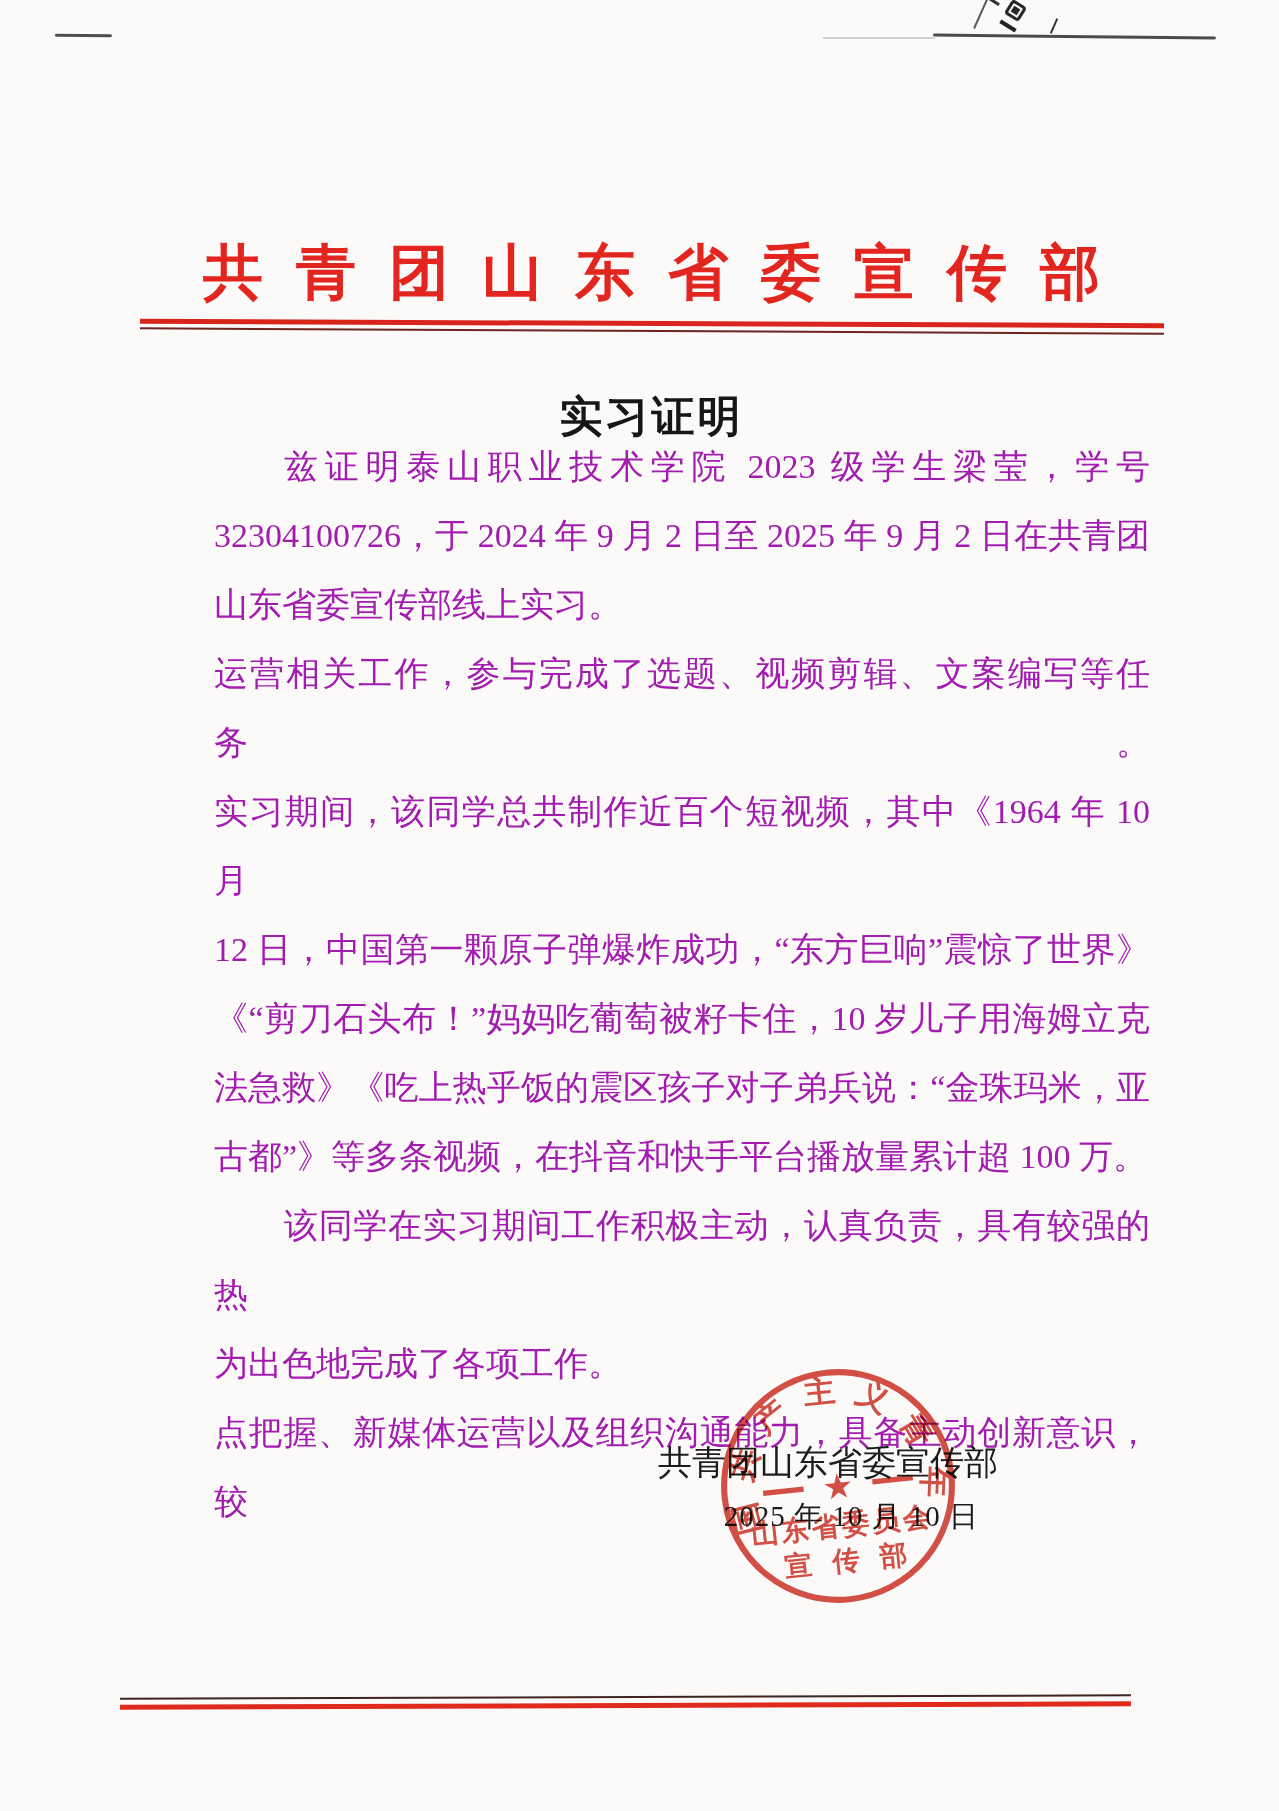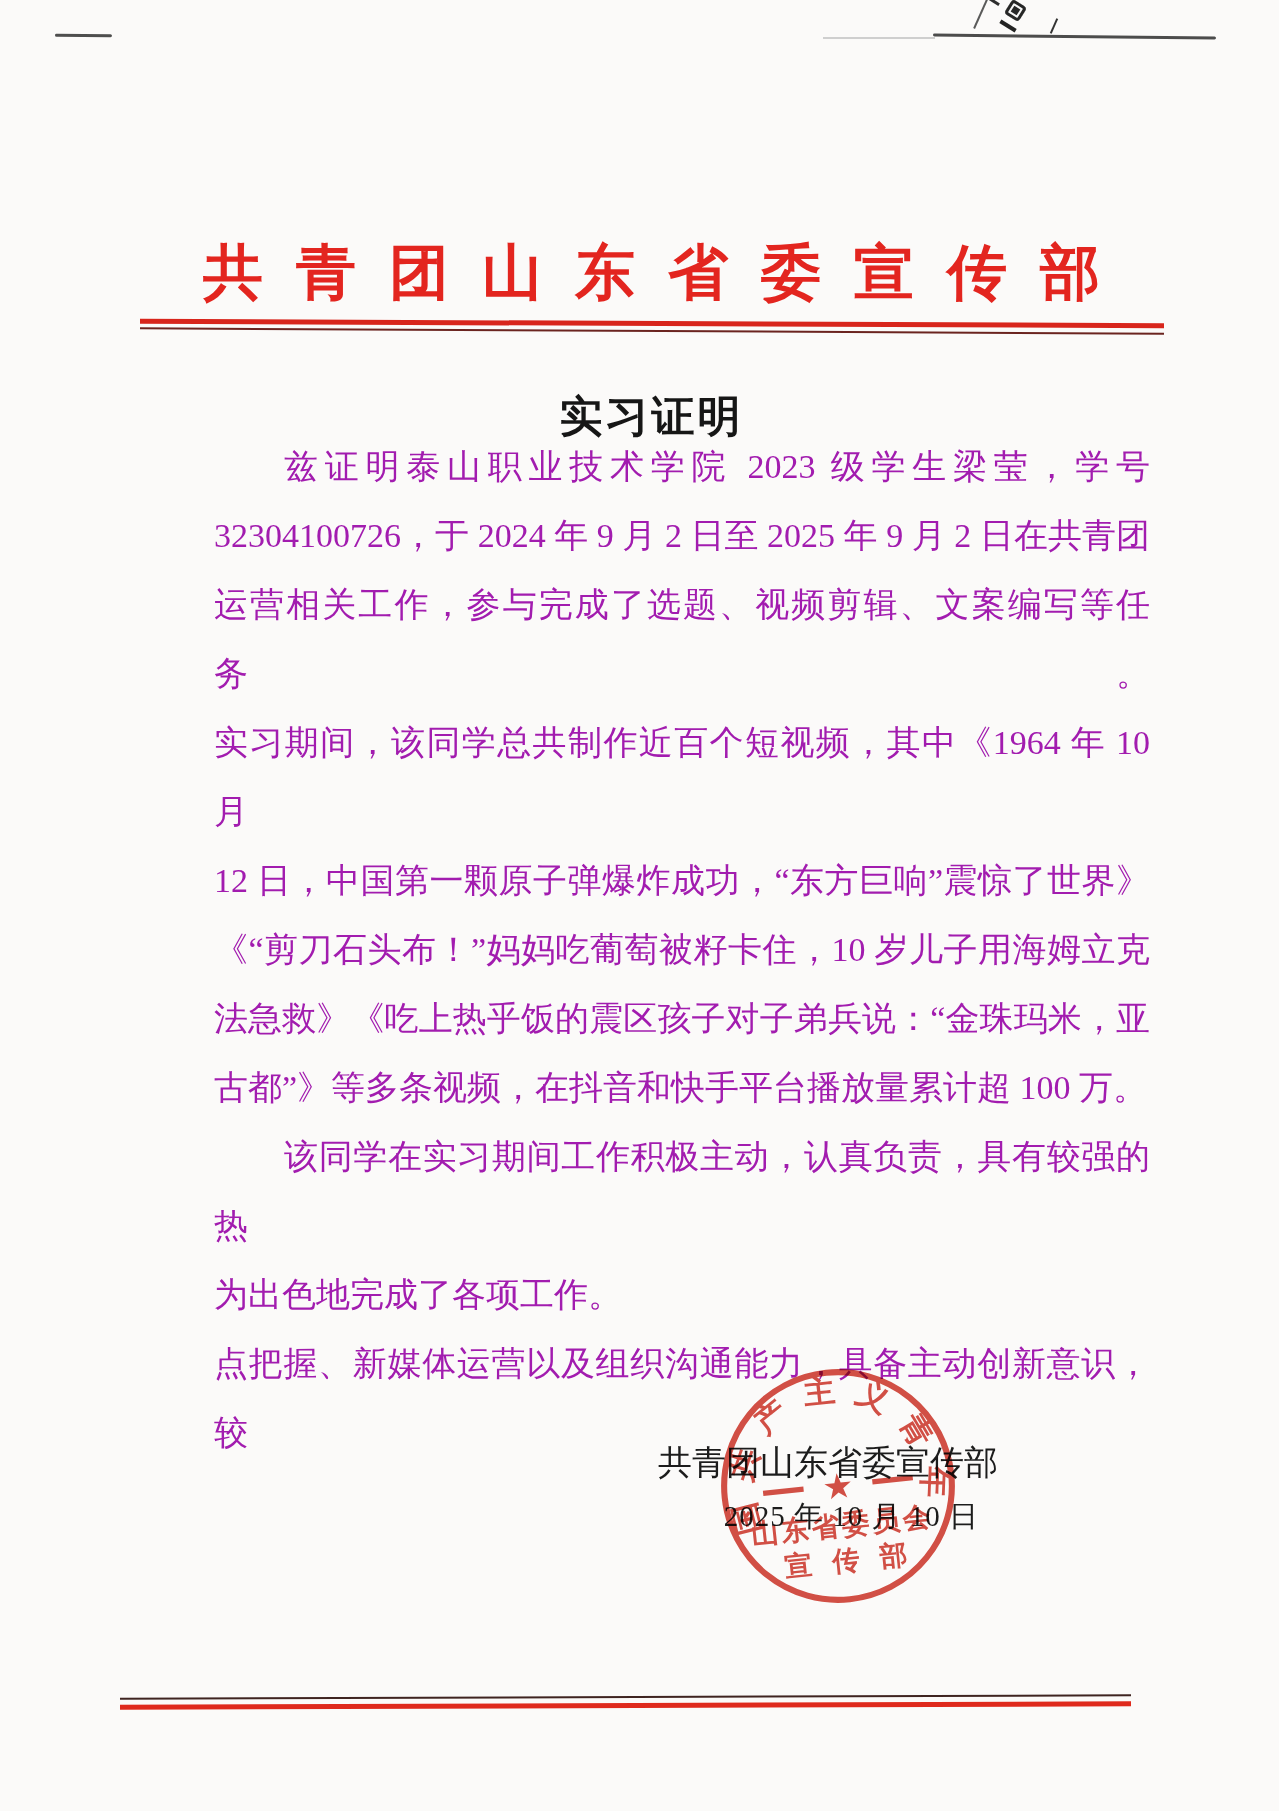--- a/index.html
+++ b/index.html
@@ -73,20 +73,21 @@
 
 <div class="abs letterhead">共青团山东省委宣传部</div>
 <div class="abs rule-red-top"></div>
 <div class="abs rule-dark-top"></div>
 
 <div class="abs doc-title">实习证明</div>
 
 <div class="abs body-text">
   <div class="line jf indent">兹证明泰山职业技术学院 2023 级学生梁莹，学号</div>
   <div class="line jf">32304100726，于 2024 年 9 月 2 日至 2025 年 9 月 2 日在共青团</div>
+  <div class="line">山东省委宣传部线上实习。</div>
   <div class="line jf">运营相关工作，参与完成了选题、视频剪辑、文案编写等任务。</div>
   <div class="line jf">实习期间，该同学总共制作近百个短视频，其中《1964 年 10 月</div>
   <div class="line jf">12 日，中国第一颗原子弹爆炸成功，“东方巨响”震惊了世界》</div>
   <div class="line jf">《“剪刀石头布！”妈妈吃葡萄被籽卡住，10 岁儿子用海姆立克</div>
   <div class="line jf">法急救》《吃上热乎饭的震区孩子对子弟兵说：“金珠玛米，亚</div>
   <div class="line">古都”》等多条视频，在抖音和快手平台播放量累计超 100 万。</div>
   <div class="line jf indent">该同学在实习期间工作积极主动，认真负责，具有较强的热</div>
   <div class="line">为出色地完成了各项工作。</div>
   <div class="line jf">点把握、新媒体运营以及组织沟通能力，具备主动创新意识，较</div>
 </div>

